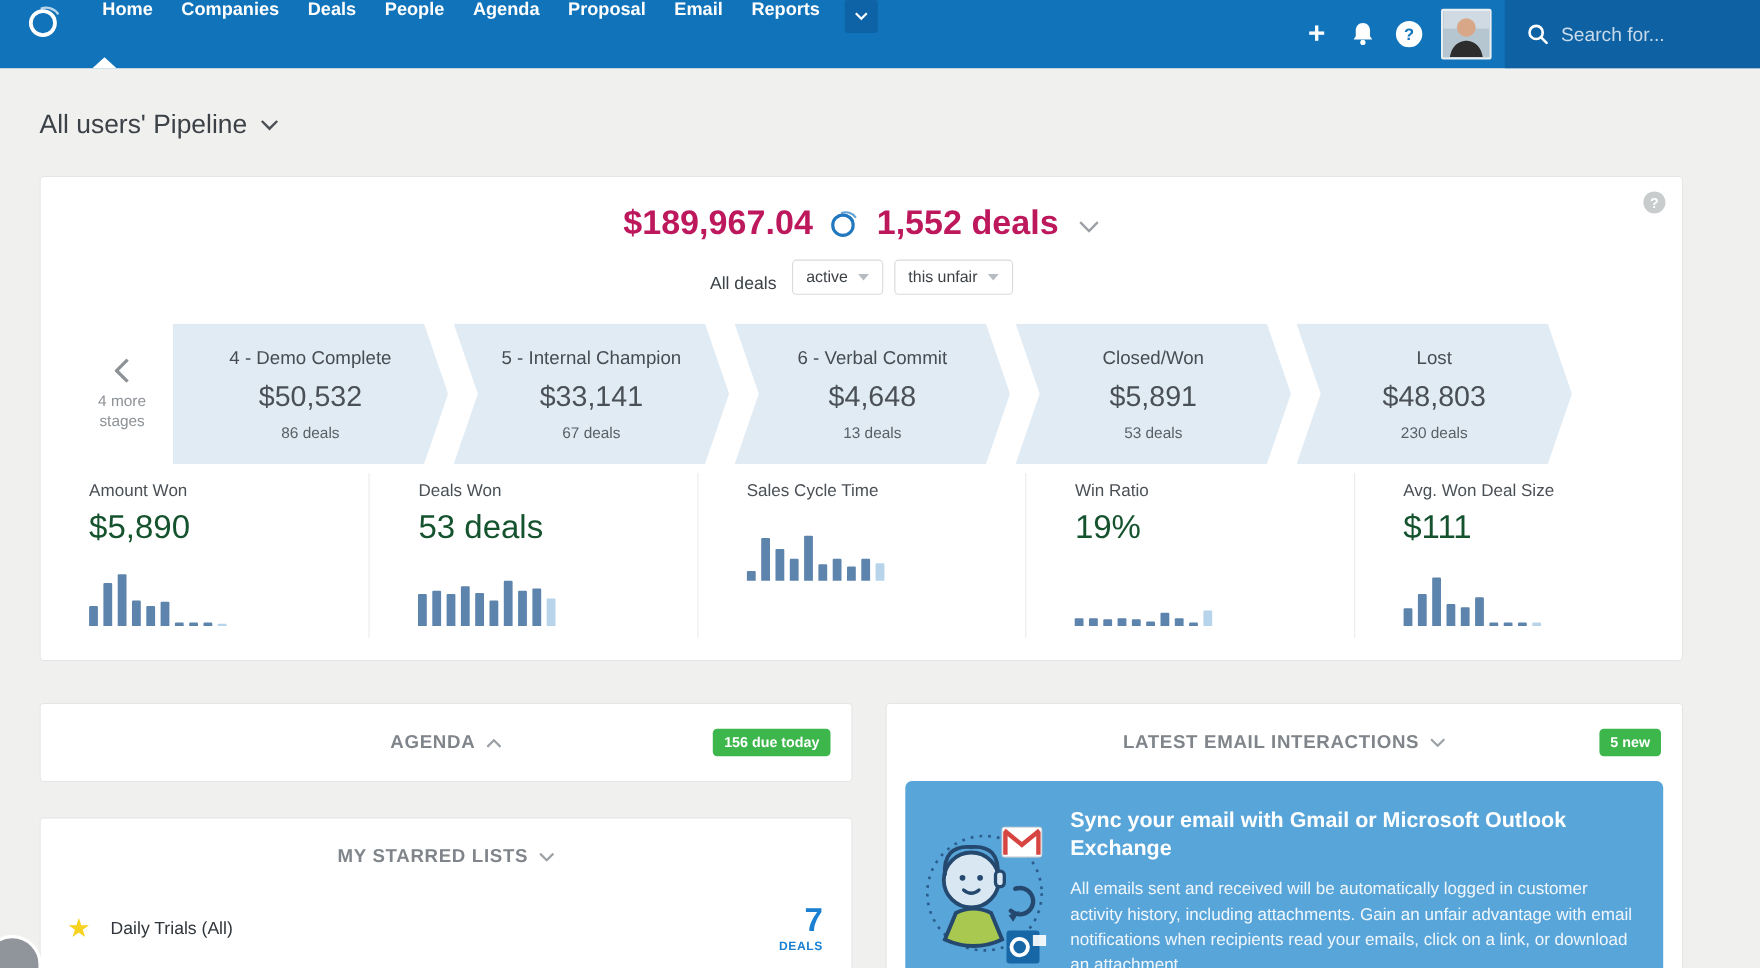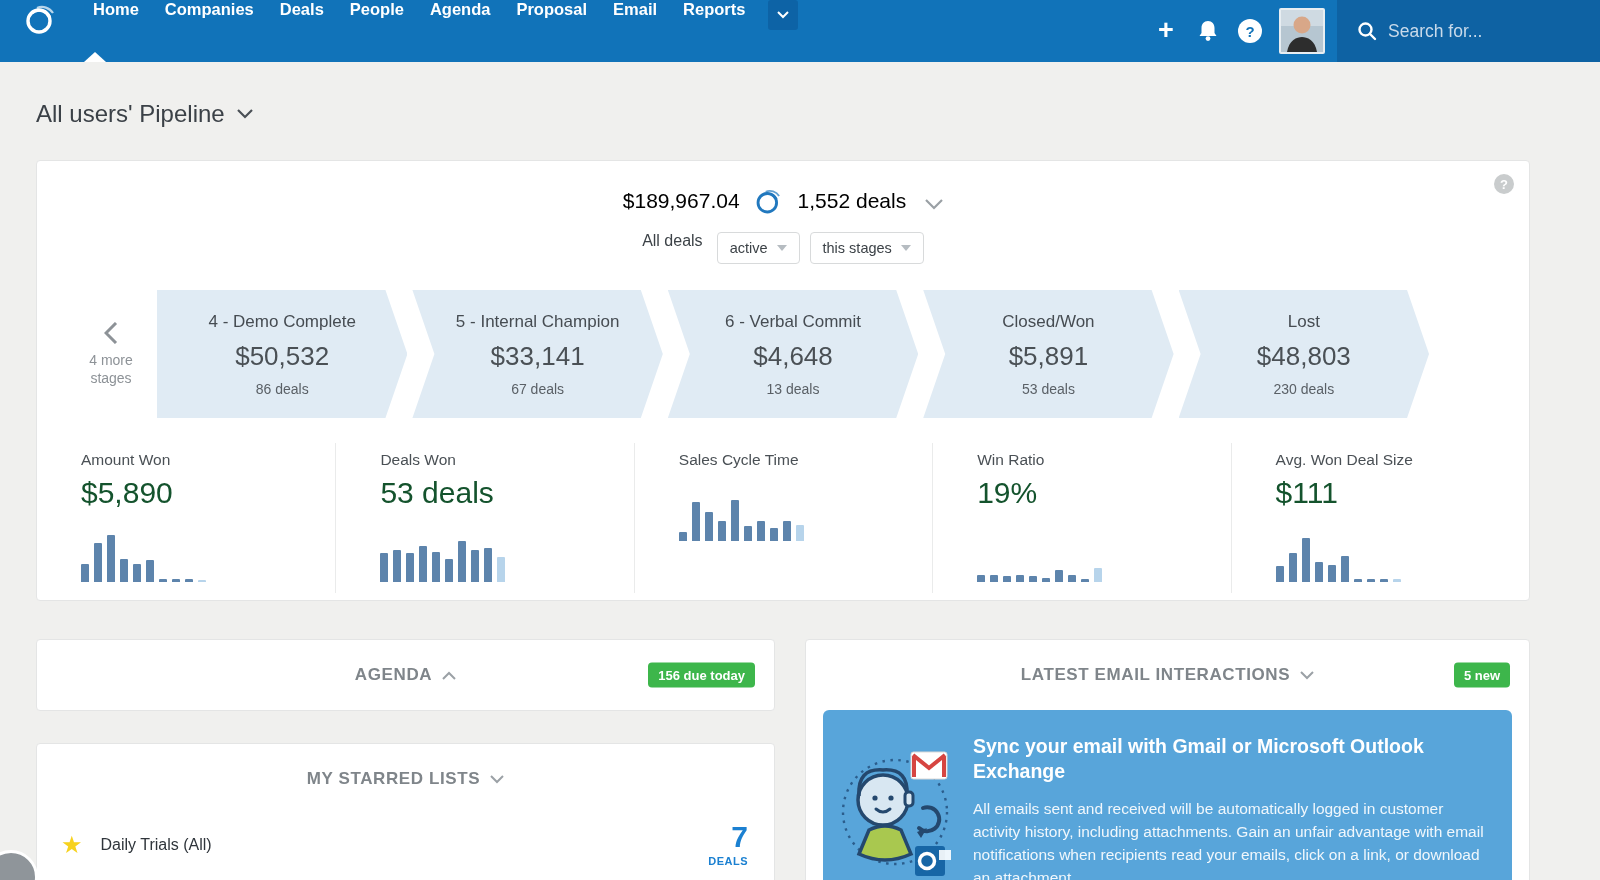--- a/index.html
+++ b/index.html
@@ -42,44 +42,44 @@
   .help-circle {
     width: 24px; height: 24px; border-radius: 50%; background: #fff;
     color: #1173b9; font-weight: bold; font-size: 15px;
     display: flex; align-items: center; justify-content: center;
   }
   .avatar {
     width: 46px; height: 46px; border: 2px solid #e8eef2; border-radius: 2px;
     margin: 0 12px 0 8px; overflow: hidden; background: #9fb4c2; cursor: pointer; flex: none;
   }
   .search-area {
-    width: 263px; height: 62px; background: #0e62a3;
+    width: 232px; height: 62px; background: #0e62a3;
     display: flex; align-items: center; padding-left: 20px; gap: 11px; cursor: pointer;
   }
   .search-text { color: #c9daea; font-size: 17.5px; }
 
   
   .page { margin: 0 70px 0 36px; }
   .page-title-row { display: flex; align-items: center; gap: 12px; margin: 27px 0 0 0; height: 50px; cursor: pointer; }
   .page-title { font-size: 24px; color: #3b4147; }
 
   .card {
     background: #fff; border: 1px solid #e4e5e5; border-radius: 4px;
   }
 
   
   .main-card { margin-top: 21px; height: 441px; position: relative; }
   .headline {
     display: flex; align-items: center; justify-content: center; gap: 13px;
     padding-top: 24px;
   }
-  .headline-amount, .headline-deals { font-size: 21px; font-weight: normal; color: #000000; }
+  .headline-amount, .headline-deals { font-size: 31px; font-weight: bold; color: #be185d; }
   .headline-caret { margin-left: 6px; margin-top: 6px; }
   .filters-row {
-    display: flex; align-items: flex-start; justify-content: center; gap: 10px; margin-top: 15px;
+    display: flex; align-items: flex-end; justify-content: center; gap: 10px; margin-top: 15px;
   }
   .scope-label { font-size: 16px; color: #3c4247; margin-right: 4px; }
   .dropdown-btn {
     background: #fff; border: 1px solid #d8dadb; border-radius: 4px;
     padding: 7px 12px; font-size: 14.5px; color: #3c4247;
     display: flex; align-items: center; gap: 9px; cursor: pointer;
     font-family: "Liberation Sans", sans-serif;
   }
 
   .stages-wrap { display: flex; height: 128px; margin: 26px 100px 0 28px; }
@@ -98,21 +98,21 @@
   }
   .stage:first-child {
     clip-path: polygon(0 0, calc(100% - 22px) 0, 100% 50%, calc(100% - 22px) 100%, 0 100%);
   }
   .stage-name { font-size: 17px; color: #464c52; white-space: nowrap; }
   .stage-amount { font-size: 26px; color: #4a5055; }
   .stage-deals { font-size: 14px; color: #5a6066; }
 
   .stats-row {
     display: grid; grid-template-columns: repeat(5, 1fr);
-    margin-top: 25px; height: 150px;
+    margin-top: 8px; height: 150px;
   }
   .stat { padding: 8px 10px 0 44px; border-left: 1px solid #eaebeb; }
   .stat:first-child { border-left: none; }
   .stat-label { font-size: 15.5px; color: #4a5055; }
   .stat-value { font-size: 30px; color: #14532d; margin-top: 7px; }
   .spark { margin-top: 20px; height: 52px; display: flex; align-items: flex-end; gap: 5px; }
   .spark .bar { width: 8px; background: #5d84ac; border-radius: 1px 1px 0 0; }
   .spark .bar.light { background: #b7d4eb; }
   .card-help {
     position: absolute; top: 13px; right: 15px;
@@ -250,21 +250,21 @@
 
     <div class="filters-row">
       <span class="scope-label">All deals</span>
       <button class="dropdown-btn">
         <span>active</span>
         <svg width="10" height="7" viewBox="0 0 10 7">
           <polygon points="0,0 10,0 5,6" fill="#b6bcc1"></polygon>
         </svg>
       </button>
       <button class="dropdown-btn">
-        <span>this stages</span>
+        <span>this unfair</span>
         <svg width="10" height="7" viewBox="0 0 10 7">
           <polygon points="0,0 10,0 5,6" fill="#b6bcc1"></polygon>
         </svg>
       </button>
     </div>
 
     <div class="stages-wrap">
       <div class="more-stages">
         <svg width="14" height="22" viewBox="0 0 14 22">
           <polyline points="12,1 2,11 12,21" fill="none" stroke="#8d9297" stroke-width="3"></polyline>

